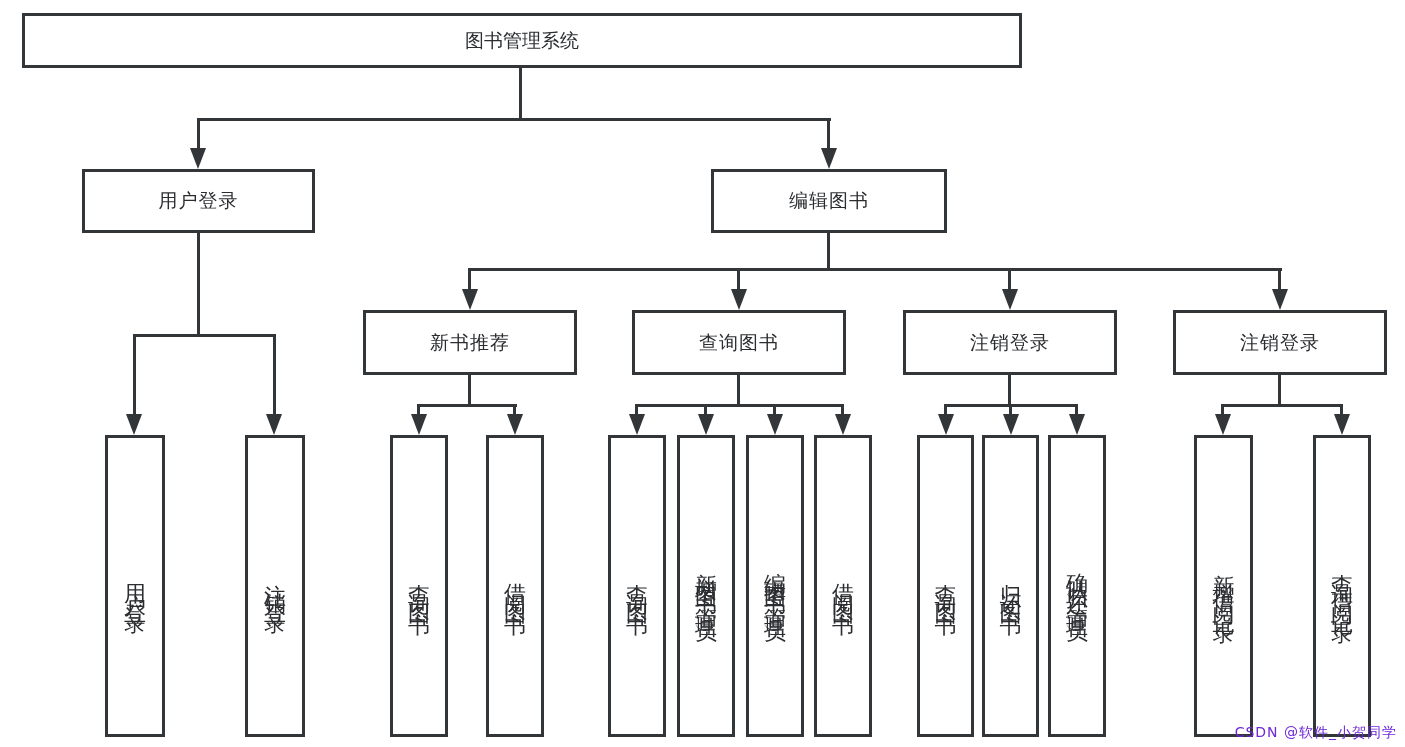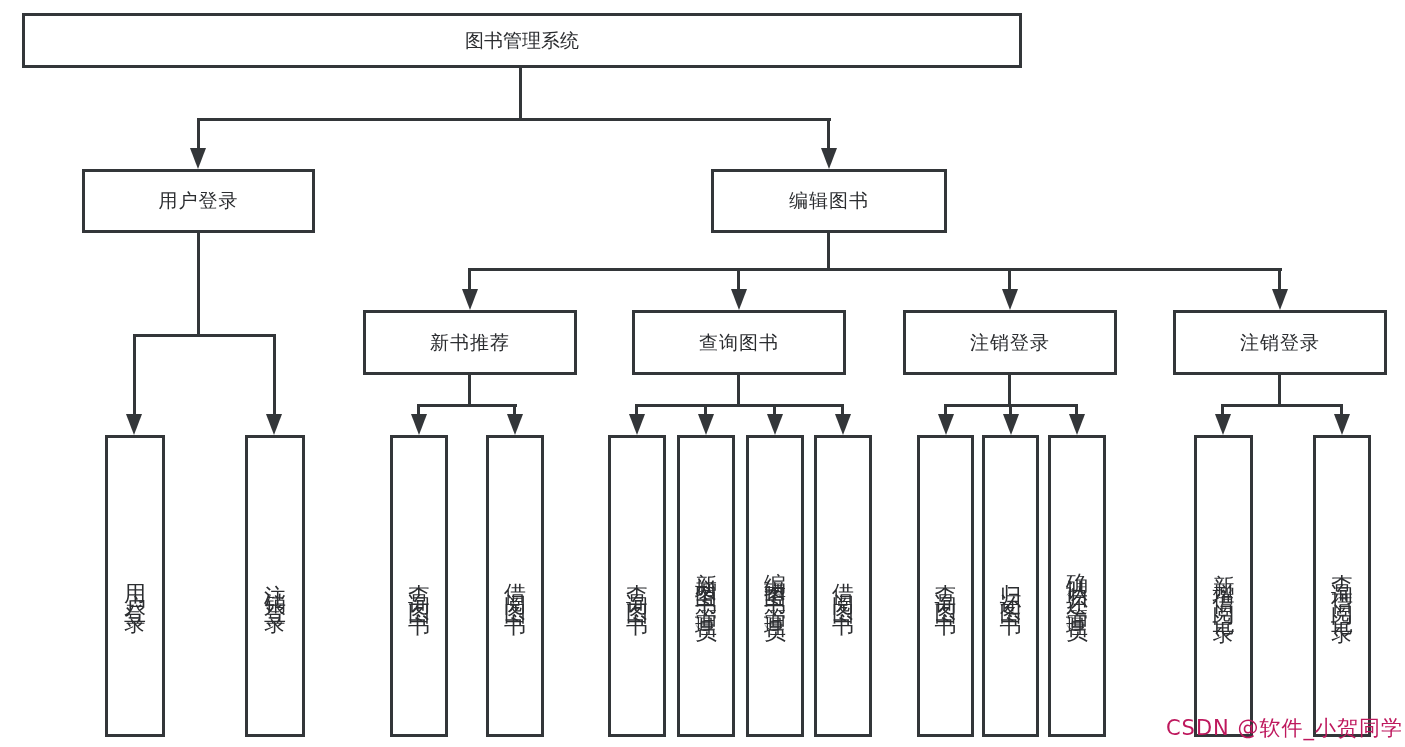--- a/index.html
+++ b/index.html
@@ -45,24 +45,24 @@
   .arrow {
     position: absolute;
     width: 0;
     height: 0;
     border-left: 8px solid transparent;
     border-right: 8px solid transparent;
     border-top: 21px solid #333639;
   }
   .watermark {
     position: absolute;
-    right: 2px;
+    right: 8px;
     bottom: 5px;
-    font-size: 21px;
-    color: #be185d;
+    font-size: 14px;
+    color: #6d28d9;
     letter-spacing: 1px;
     z-index: 5;
     white-space: nowrap;
   }
 </style>
 </head>
 <body>
 
 <div id="stage">
 

